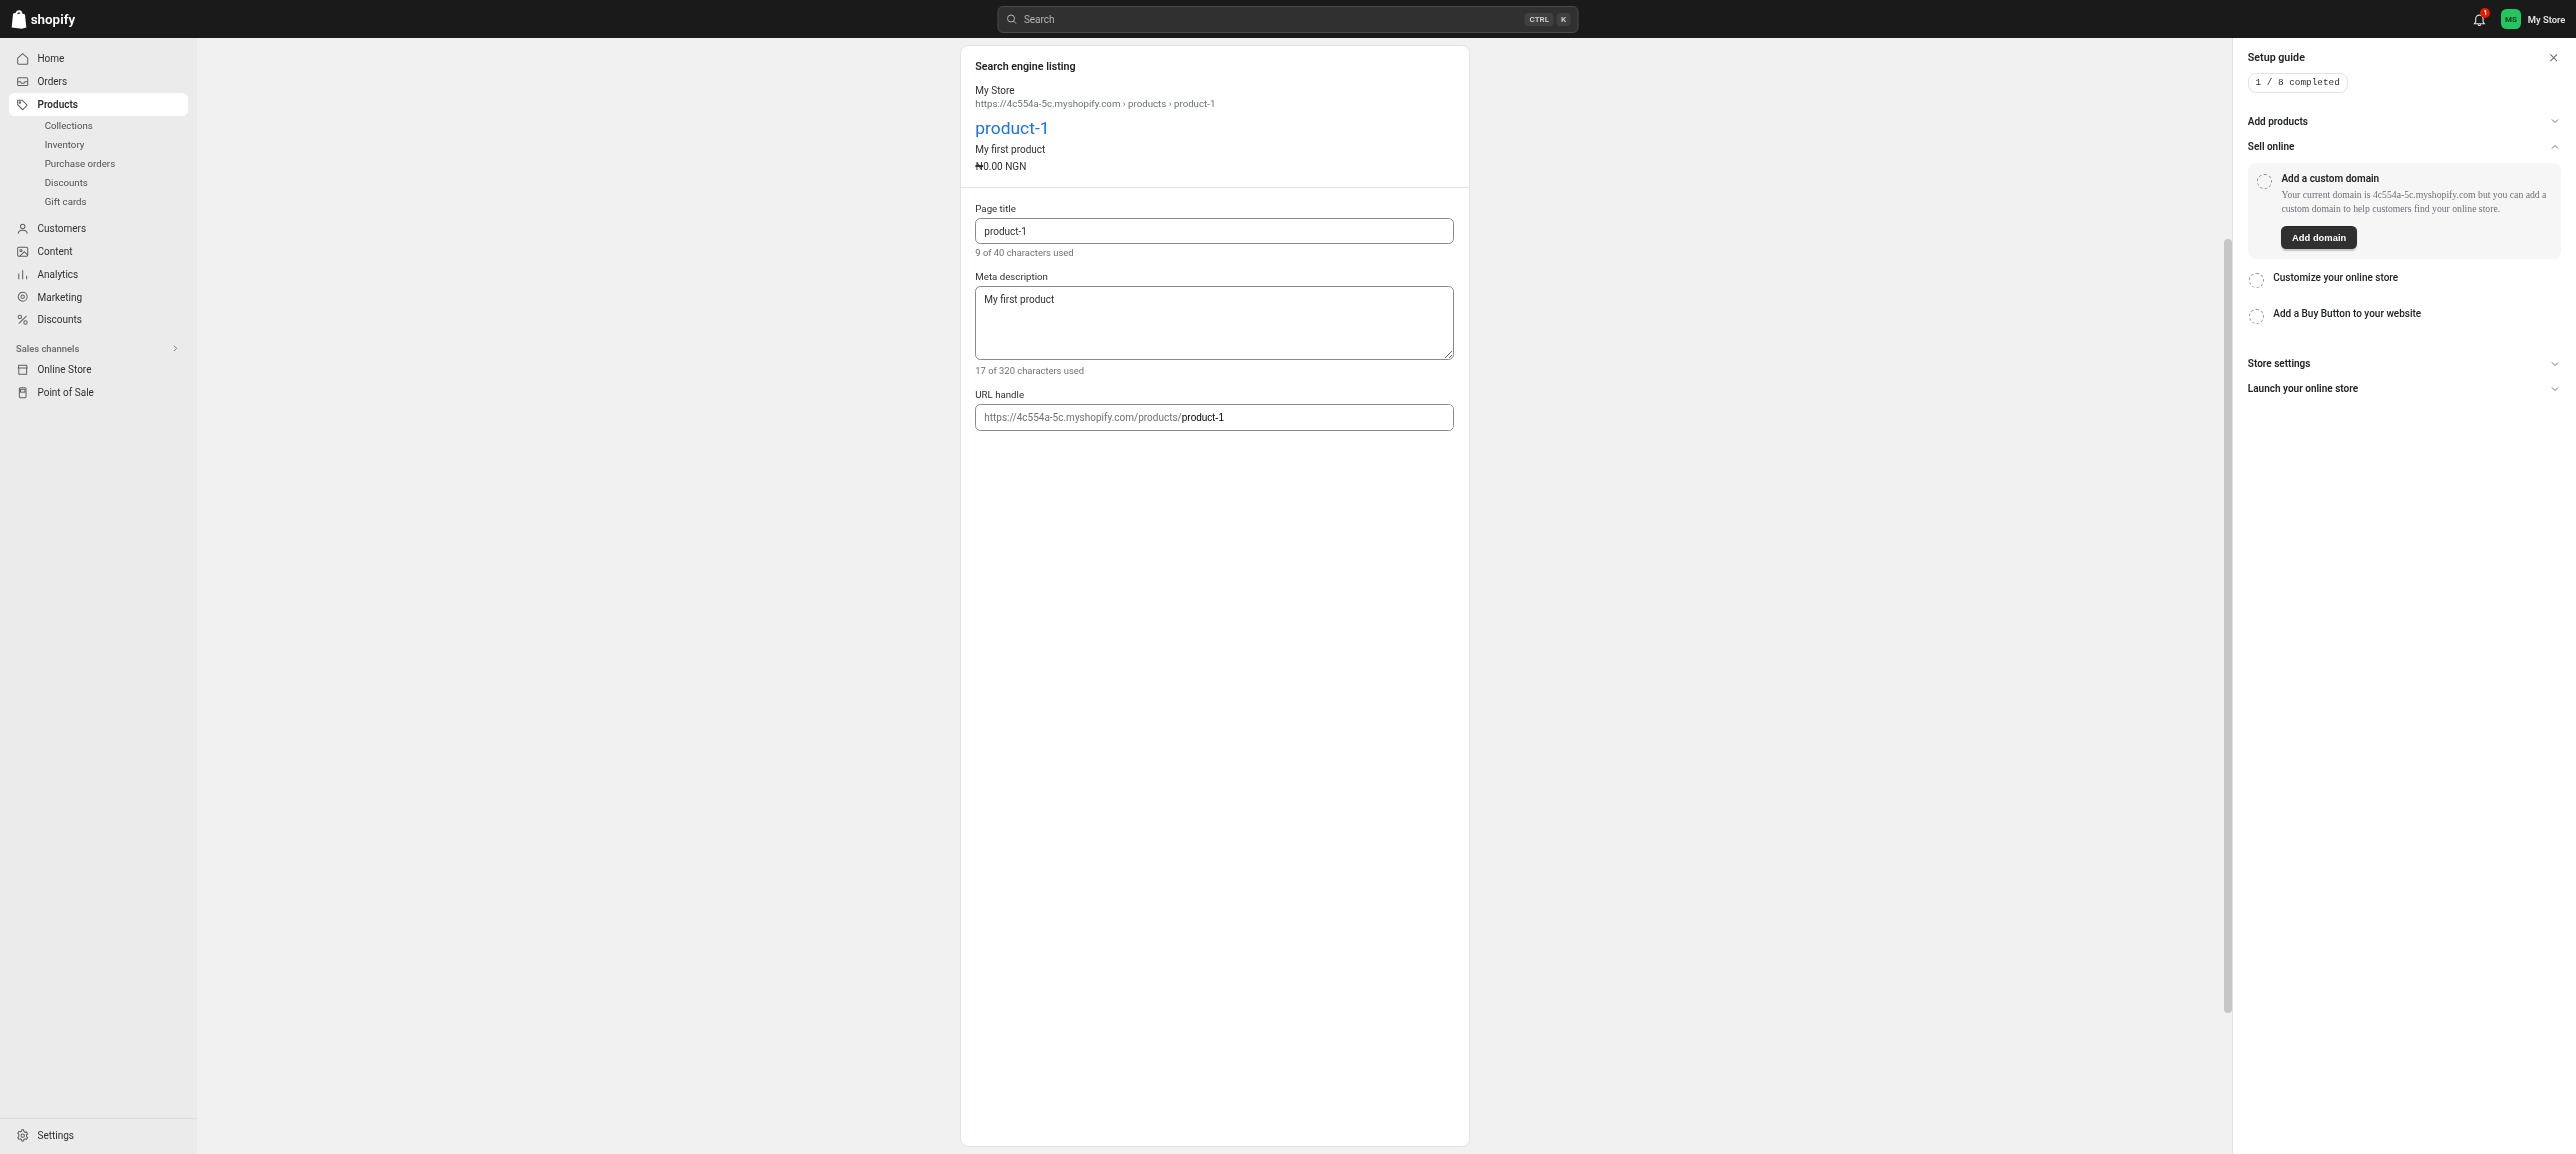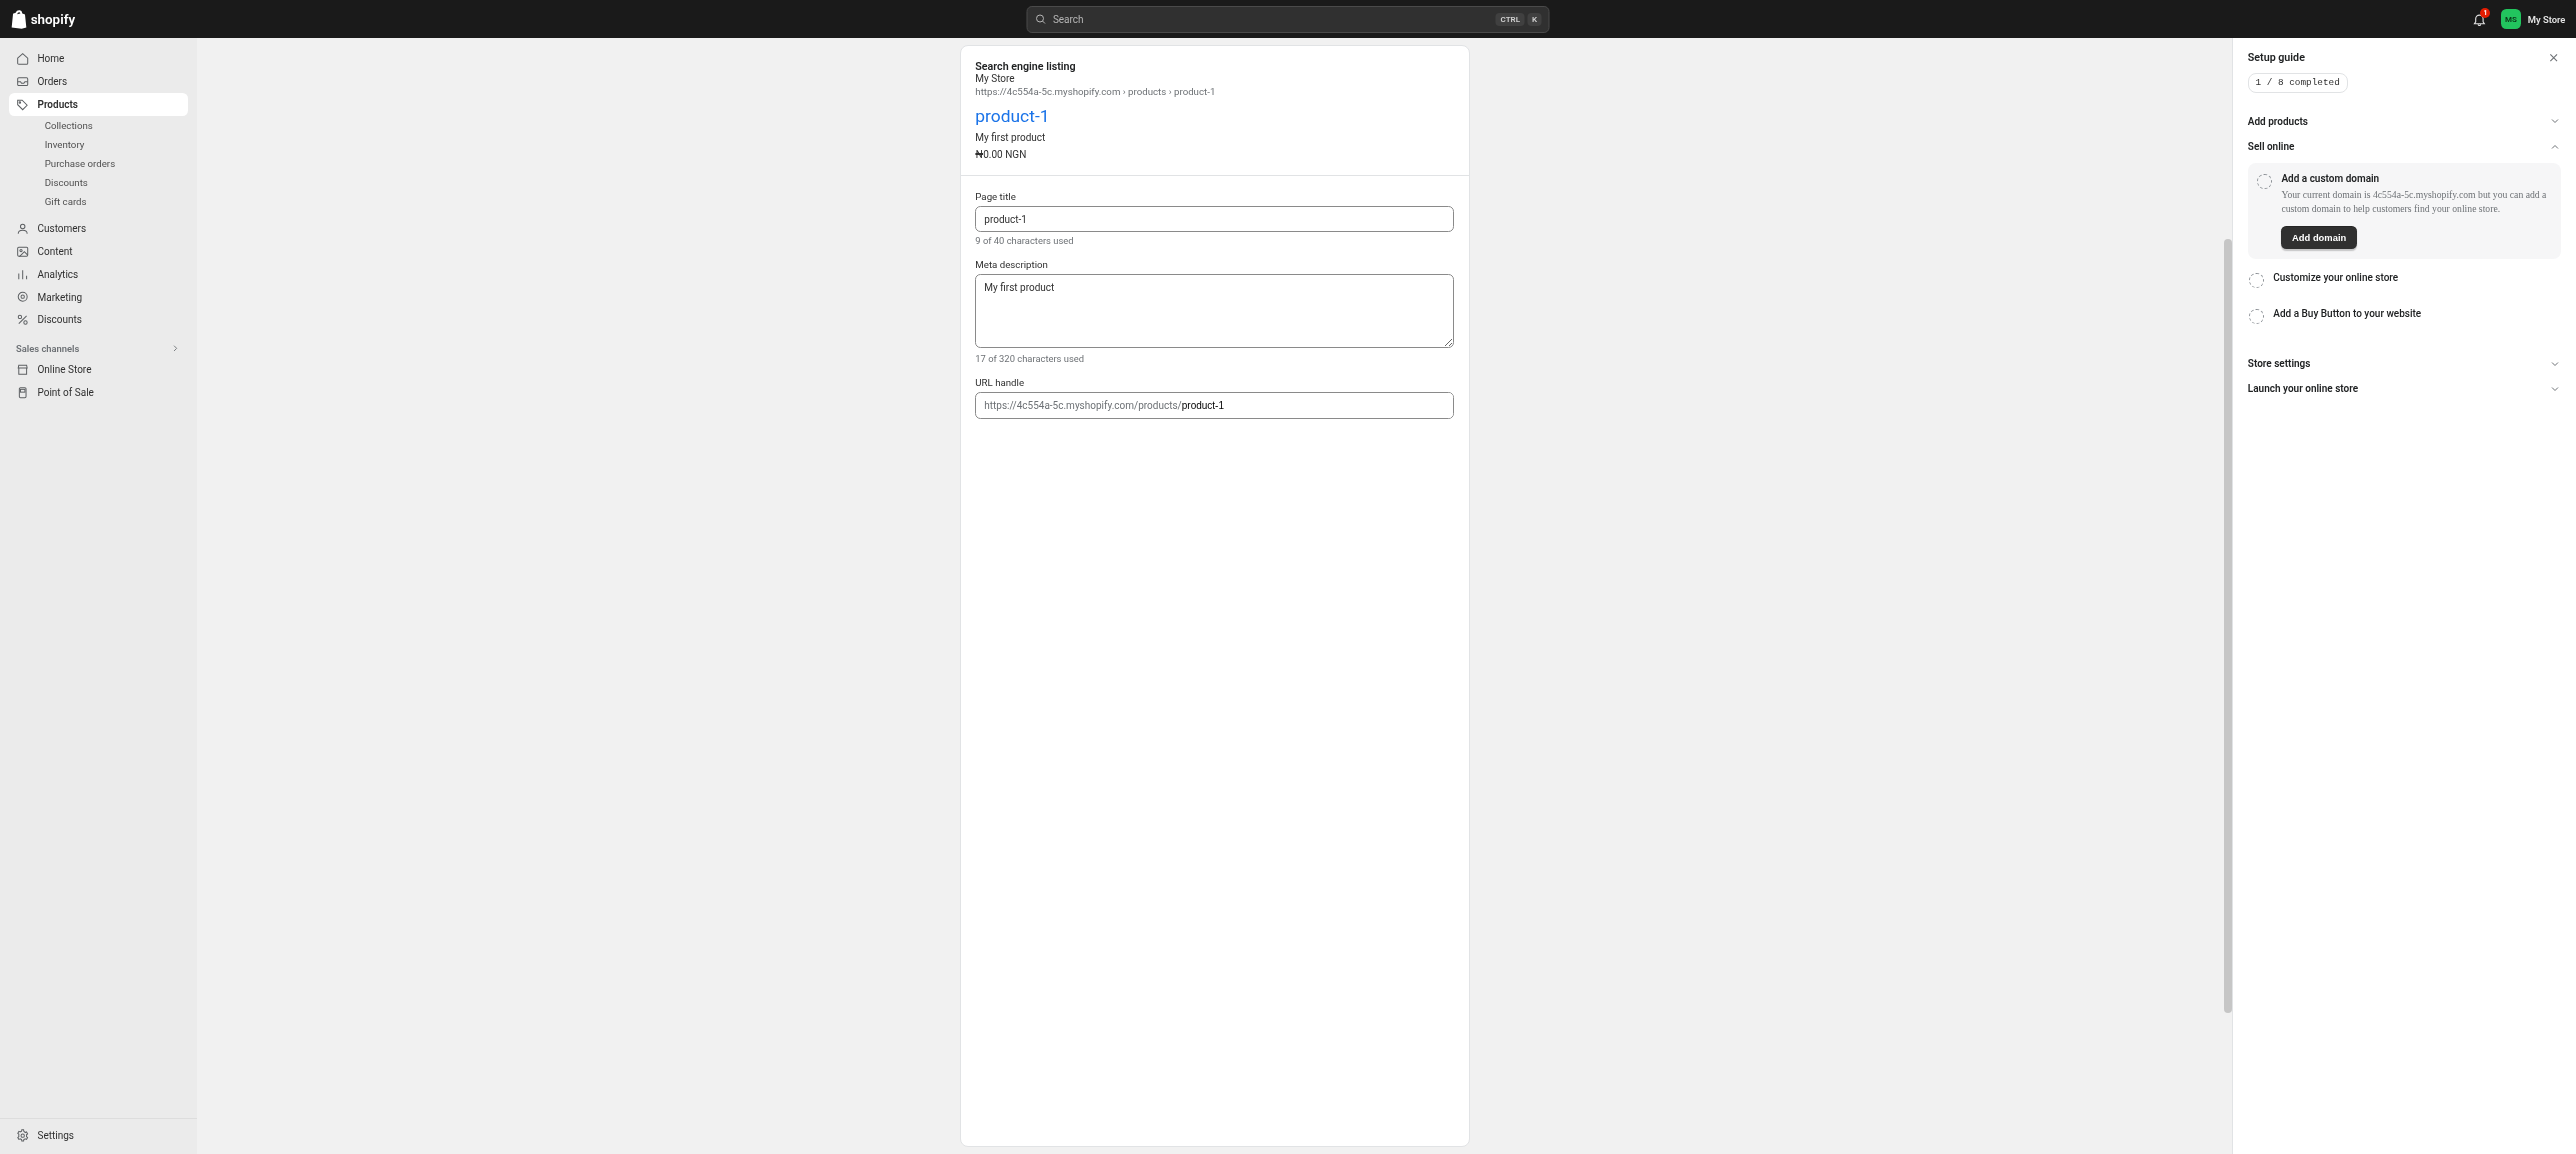--- a/index.html
+++ b/index.html
@@ -21,21 +21,21 @@
     padding: 0 10.7px;
     gap: 13.4px;
     position: relative;
   }
   .logo-wrap { display: flex; align-items: center; gap: 4px; color: #fff; font-weight: 600; font-size: 13.4px; }
   .logo-wrap svg { width: 16px; height: 19px; }
   .search-wrap {
     position: absolute;
     left: 50%;
     transform: translateX(-50%);
-    width: 523px;
+    width: 581px;
     max-width: 50%;
   }
   .search-box {
     height: 27px;
     background: #303030;
     border: 0.7px solid #4a4a4a;
     border-radius: 5.4px;
     display: flex;
     align-items: center;
     padding: 0 6.7px;
@@ -115,21 +115,21 @@
     padding: 6.7px 20px 6.7px 20px;
   }
   .main-card {
     width: 510px;
     background:#fff;
     border:0.7px solid #e1e3e5;
     border-radius: 8px;
     padding: 14.8px 14.8px 19px;
     overflow:auto;
   }
-  .sel-title { font-size:10.7px; font-weight:650; }
+  .sel-title { font-size:10.7px; font-weight:650; margin-bottom:12px; }
   .store-sub { font-size:10px; color:#303030; margin-bottom: 1.3px; }
   .url-preview { font-size:9.7px; color:#6d7175; margin-bottom: 9.4px; }
   .product-link { font-size:17.4px; color:#1a73e8; font-weight:400; display:block; margin-bottom: 5.4px; cursor:pointer; }
   .desc-preview { font-size:10px; color:#303030; margin-bottom:6.7px; }
   .price-preview { font-size:10px; color:#303030; }
   .card-divider { border:0; border-top:0.7px solid #e1e3e5; margin:14.8px -14.8px; }
   .field-label { font-size:9.7px; color:#303030; margin-bottom:4px; display:block; }
   .text-input, .textarea, .handle-input {
     width:100%; border:0.7px solid #8a8a8a; border-radius:5.4px;
     font-size:10px; color:#303030; padding:6.7px 8px; background:#fff;

